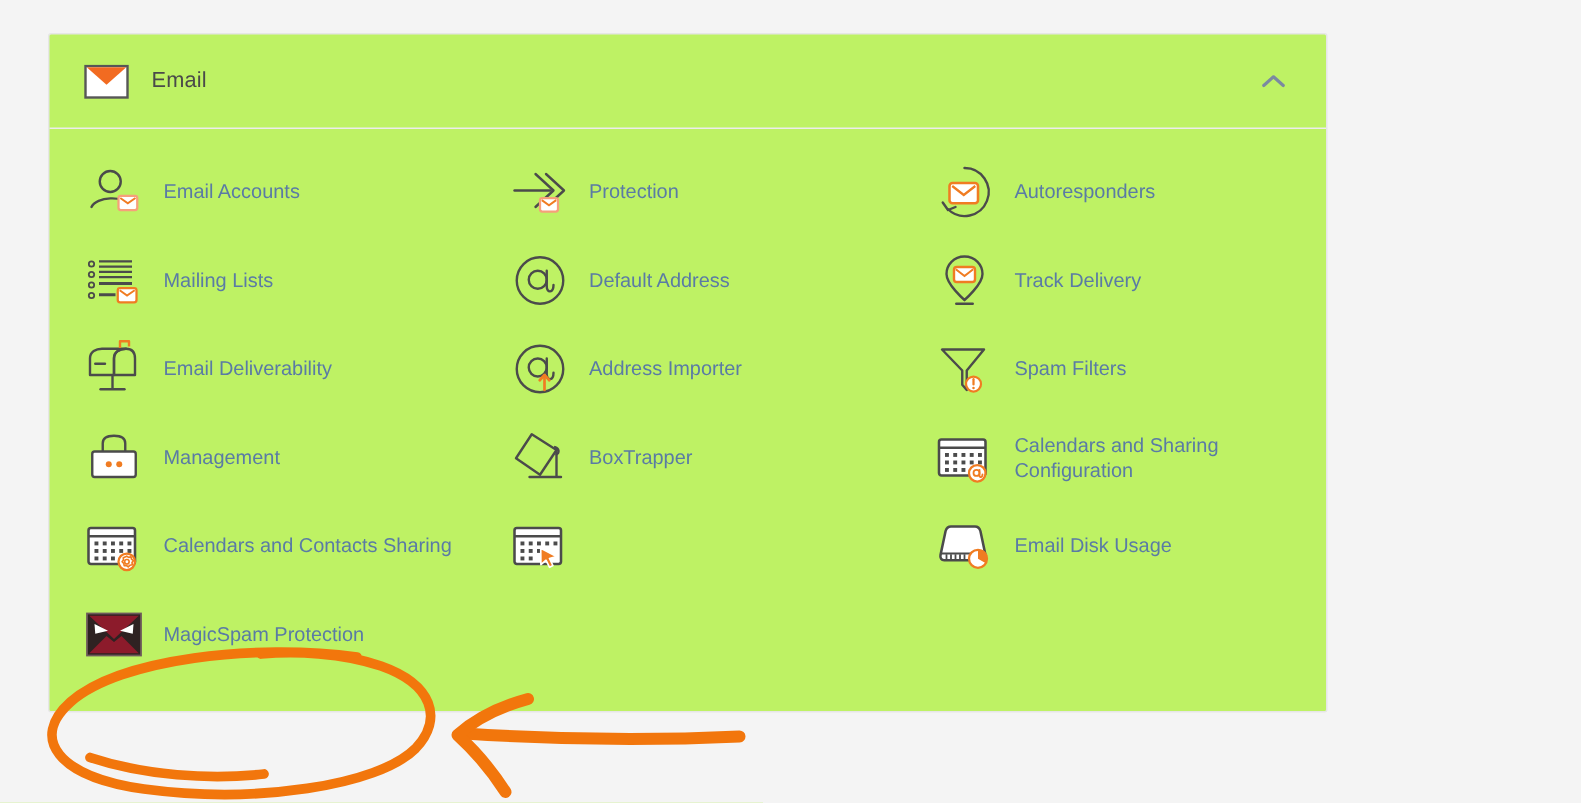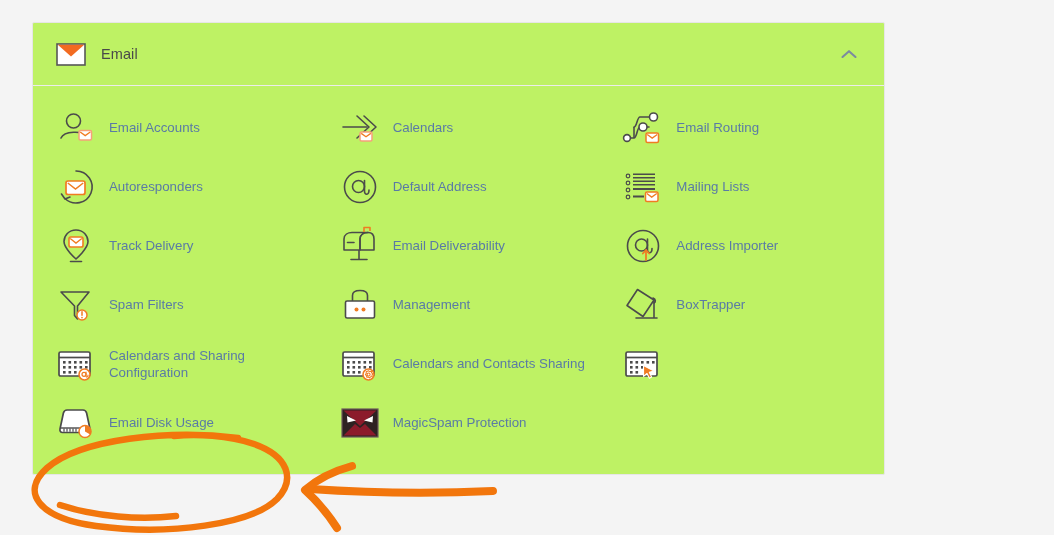--- a/index.html
+++ b/index.html
@@ -150,78 +150,63 @@
         <div class="cell">
           <span class="ic">
             <svg width="40" height="40" viewBox="0 0 40 40">
               <path d="M3 19 H27" stroke="#4b4b4b" stroke-width="1.6" stroke-linecap="round"></path>
               <path d="M17 8 L29 19 L17 30" fill="none" stroke="#4b4b4b" stroke-width="1.6" stroke-linecap="round" stroke-linejoin="round"></path>
               <path d="M24 8 L36 19 L24 30" fill="none" stroke="#4b4b4b" stroke-width="1.6" stroke-linecap="round" stroke-linejoin="round"></path>
               <rect x="20" y="24" width="12" height="9" rx="1.5" fill="#ffffff" stroke="#f6a07a" stroke-width="1.5"></rect>
               <path d="M21.2 25.4 L26 28.8 L30.8 25.4" fill="none" stroke="#f07c22" stroke-width="1.3"></path>
             </svg>
           </span>
-          <span class="lbl">Calendars</span>
-        </div>
-
-        <div class="cell">
-          <span class="ic">
-            <svg width="42" height="40" viewBox="0 0 42 40">
-              <path d="M5 30 H12 C15 30 15 19 18 19 H27" fill="none" stroke="#4b4b4b" stroke-width="1.6" stroke-linecap="round"></path>
-              <path d="M12 19 C15 19 15 9 18 9 H29" fill="none" stroke="#4b4b4b" stroke-width="1.6" stroke-linecap="round"></path>
-              <path d="M12 30 V19" fill="none" stroke="#4b4b4b" stroke-width="1.6"></path>
-              <circle cx="31.5" cy="9" r="4" fill="#ffffff" stroke="#4b4b4b" stroke-width="1.6"></circle>
-              <circle cx="21" cy="19" r="4" fill="#ffffff" stroke="#4b4b4b" stroke-width="1.6"></circle>
-              <circle cx="5" cy="30" r="3.4" fill="#ffffff" stroke="#4b4b4b" stroke-width="1.6"></circle>
-              <rect x="24" y="25" width="12.5" height="9.5" rx="1.5" fill="#ffffff" stroke="#f07c22" stroke-width="1.5"></rect>
-              <path d="M25.2 26.5 L30.2 30.1 L35.3 26.5" fill="none" stroke="#f07c22" stroke-width="1.3"></path>
-            </svg>
-          </span>
-          <span class="lbl">Email Routing</span>
-        </div>
+          <span class="lbl">Protection</span>
+        </div>
+
 
         <div class="cell">
           <span class="ic">
             <svg width="40" height="40" viewBox="0 0 40 40">
               <path d="M20 4 A16 16 0 1 1 9 31.5" fill="none" stroke="#4b4b4b" stroke-width="1.6" stroke-linecap="round"></path>
               <path d="M5.5 27 L9 32 L14 30" fill="none" stroke="#4b4b4b" stroke-width="1.6" stroke-linecap="round" stroke-linejoin="round"></path>
               <rect x="10" y="14" width="19" height="13.5" rx="2" fill="#ffffff" stroke="#f07c22" stroke-width="1.7"></rect>
               <path d="M11.8 16 L19.5 22 L27.2 16" fill="none" stroke="#f07c22" stroke-width="1.5"></path>
             </svg>
           </span>
           <span class="lbl">Autoresponders</span>
-        </div>
-
-        <div class="cell">
-          <span class="ic">
-            <svg width="40" height="40" viewBox="0 0 40 40">
-              <circle cx="20" cy="20" r="15.5" fill="none" stroke="#4b4b4b" stroke-width="1.6"></circle>
-              <circle cx="18.5" cy="19.5" r="6" fill="none" stroke="#4b4b4b" stroke-width="1.6"></circle>
-              <path d="M24.5 13.5 V24 C24.5 28.5 29 28.5 29 23" fill="none" stroke="#4b4b4b" stroke-width="1.6" stroke-linecap="round"></path>
-            </svg>
-          </span>
-          <span class="lbl">Default Address</span>
         </div>
 
         <div class="cell">
           <span class="ic">
             <svg width="42" height="40" viewBox="0 0 42 40">
               <circle cx="6" cy="9" r="1.8" fill="none" stroke="#4b4b4b" stroke-width="1.2"></circle>
               <circle cx="6" cy="16" r="1.8" fill="none" stroke="#4b4b4b" stroke-width="1.2"></circle>
               <circle cx="6" cy="23" r="1.8" fill="none" stroke="#4b4b4b" stroke-width="1.2"></circle>
               <circle cx="6" cy="30" r="1.8" fill="none" stroke="#4b4b4b" stroke-width="1.2"></circle>
               <path d="M11 7.2 H33 M11 10.8 H33" stroke="#4b4b4b" stroke-width="1.5"></path>
               <path d="M11 14.2 H33 M11 17.8 H33" stroke="#4b4b4b" stroke-width="1.5"></path>
               <path d="M11 22 H33" stroke="#4b4b4b" stroke-width="2"></path>
               <path d="M11 29.5 H22" stroke="#4b4b4b" stroke-width="2"></path>
               <rect x="23.5" y="25" width="12.5" height="9.5" rx="1.5" fill="#ffffff" stroke="#f07c22" stroke-width="1.5"></rect>
               <path d="M24.8 26.5 L29.7 30.1 L34.8 26.5" fill="none" stroke="#f07c22" stroke-width="1.3"></path>
             </svg>
           </span>
           <span class="lbl">Mailing Lists</span>
+        </div>
+
+        <div class="cell">
+          <span class="ic">
+            <svg width="40" height="40" viewBox="0 0 40 40">
+              <circle cx="20" cy="20" r="15.5" fill="none" stroke="#4b4b4b" stroke-width="1.6"></circle>
+              <circle cx="18.5" cy="19.5" r="6" fill="none" stroke="#4b4b4b" stroke-width="1.6"></circle>
+              <path d="M24.5 13.5 V24 C24.5 28.5 29 28.5 29 23" fill="none" stroke="#4b4b4b" stroke-width="1.6" stroke-linecap="round"></path>
+            </svg>
+          </span>
+          <span class="lbl">Default Address</span>
         </div>
 
         <div class="cell">
           <span class="ic">
             <svg width="40" height="40" viewBox="0 0 40 40">
               <path d="M20 4 C12.8 4 8 9.6 8 15.6 C8 22.6 20 33 20 33 C20 33 32 22.6 32 15.6 C32 9.6 27.2 4 20 4 Z" fill="none" stroke="#4b4b4b" stroke-width="1.6"></path>
               <rect x="13" y="11" width="14" height="10" rx="1.8" fill="#ffffff" stroke="#f07c22" stroke-width="1.6"></rect>
               <path d="M14.2 12.5 L20 17 L25.8 12.5" fill="none" stroke="#f07c22" stroke-width="1.4"></path>
               <path d="M14.5 35.5 H25.5" stroke="#4b4b4b" stroke-width="1.6" stroke-linecap="round"></path>
             </svg>

